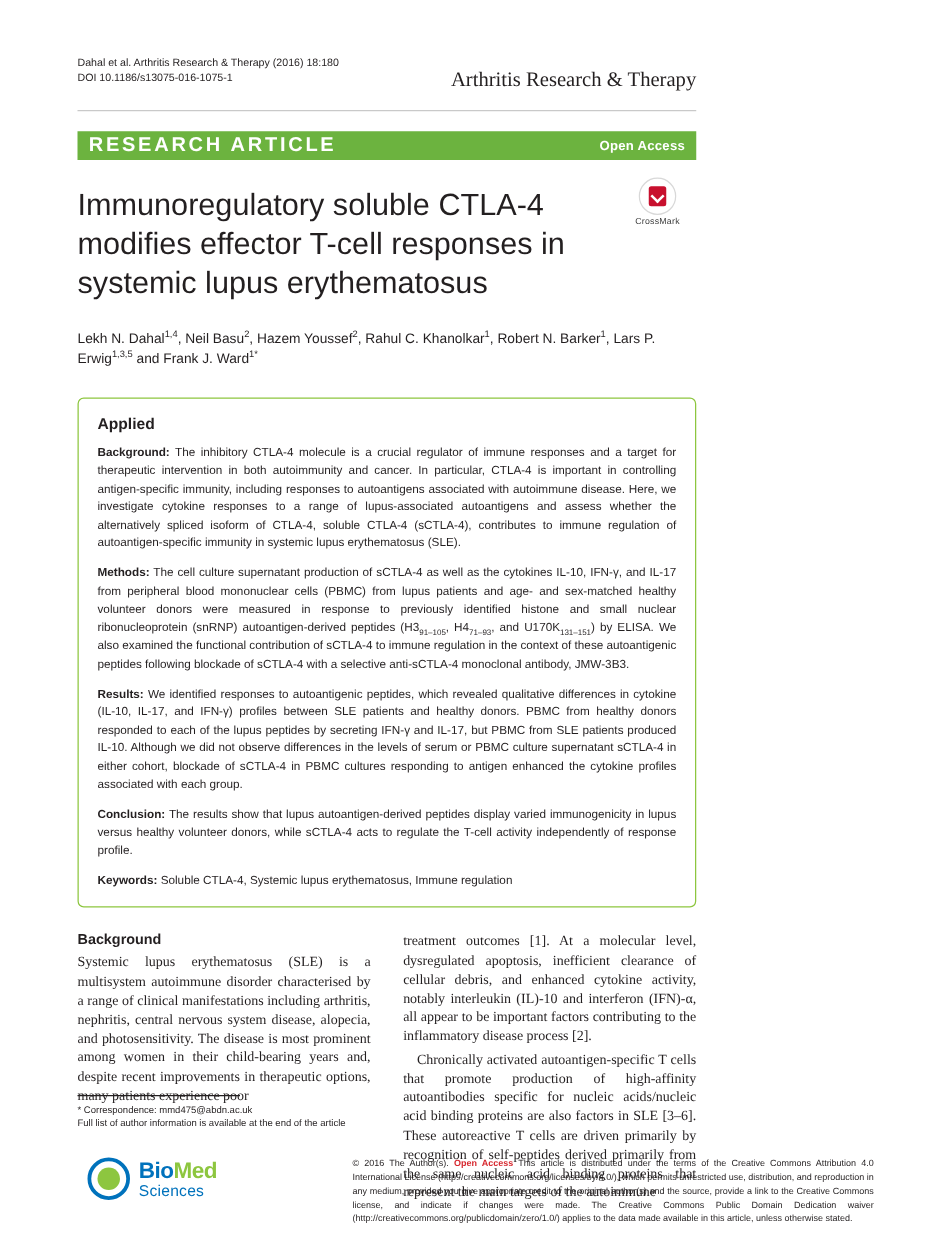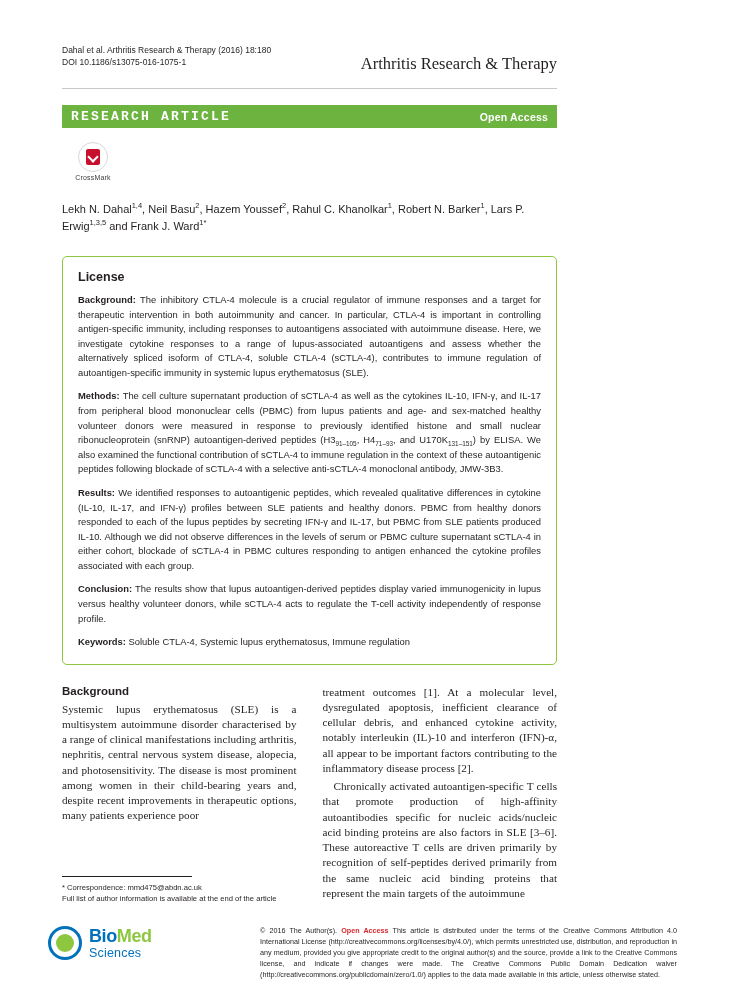--- a/index.html
+++ b/index.html
@@ -55,22 +55,22 @@
     margin-top: 16px;
     background: #6cb33f;
     height: 23px;
     display: flex;
     align-items: center;
     justify-content: space-between;
     padding: 0 9px;
     box-sizing: border-box;
   }
   .greenbar .label {
-    font-family: Liberation Mono, monospace;
-    font-size: 13px;
+    font-family: Liberation Sans, sans-serif;
+    font-size: 16px;
     font-weight: bold;
     letter-spacing: 2.2px;
     color: #ffffff;
   }
   .greenbar .oa {
     font-family: "Liberation Sans", sans-serif;
     font-size: 10.5px;
     font-weight: bold;
     color: #ffffff;
     letter-spacing: 0.2px;
@@ -216,21 +216,21 @@
   }
   .footnote .fn-rule {
     border-top: 1px solid #231f20;
     width: 130px;
     margin-bottom: 5px;
   }
 
   
   .bottom {
     position: absolute;
-    left: 48px;
+    left: 70px;
     top: 926px;
     width: 629px;
     display: flex;
     gap: 16px;
     align-items: flex-start;
   }
   .bmc {
     width: 196px;
     flex: none;
     display: flex;
@@ -299,32 +299,33 @@
     <div class="journal-name">Arthritis Research &amp; Therapy</div>
   </div>
   <div class="rule"></div>
 
   <div class="greenbar">
     <div class="label">RESEARCH ARTICLE</div>
     <div class="oa">Open Access</div>
   </div>
 
   <div class="title-row">
+    <h1 class="title">Immunoregulatory soluble CTLA-4 modifies effector T-cell responses in systemic lupus erythematosus</h1>
     <div class="crossmark">
       <div class="cm-circle">
         <div class="cm-inner"></div>
       </div>
       <div class="cm-label">CrossMark</div>
     </div>
   </div>
 
   <div class="authors" id="authors">Lekh N. Dahal<sup>1,4</sup>, Neil Basu<sup>2</sup>, Hazem Youssef<sup>2</sup>, Rahul C. Khanolkar<sup>1</sup>, Robert N. Barker<sup>1</sup>, Lars P. Erwig<sup>1,3,5</sup> and Frank J. Ward<sup>1*</sup></div>
 
   <div class="abstract">
-    <h2>License</h2>
+    <h2>Applied</h2>
     <div id="abstract-sections">
         <p><span class="lead">Background:</span><span> The inhibitory CTLA-4 molecule is a crucial regulator of immune responses and a target for therapeutic intervention in both autoimmunity and cancer. In particular, CTLA-4 is important in controlling antigen-specific immunity, including responses to autoantigens associated with autoimmune disease. Here, we investigate cytokine responses to a range of lupus-associated autoantigens and assess whether the alternatively spliced isoform of CTLA-4, soluble CTLA-4 (sCTLA-4), contributes to immune regulation of autoantigen-specific immunity in systemic lupus erythematosus (SLE).</span></p>
         <p><span class="lead">Methods:</span><span> The cell culture supernatant production of sCTLA-4 as well as the cytokines IL-10, IFN-γ, and IL-17 from peripheral blood mononuclear cells (PBMC) from lupus patients and age- and sex-matched healthy volunteer donors were measured in response to previously identified histone and small nuclear ribonucleoprotein (snRNP) autoantigen-derived peptides (H3<sub>91–105</sub>, H4<sub>71–93</sub>, and U170K<sub>131–151</sub>) by ELISA. We also examined the functional contribution of sCTLA-4 to immune regulation in the context of these autoantigenic peptides following blockade of sCTLA-4 with a selective anti-sCTLA-4 monoclonal antibody, JMW-3B3.</span></p>
         <p><span class="lead">Results:</span><span> We identified responses to autoantigenic peptides, which revealed qualitative differences in cytokine (IL-10, IL-17, and IFN-γ) profiles between SLE patients and healthy donors. PBMC from healthy donors responded to each of the lupus peptides by secreting IFN-γ and IL-17, but PBMC from SLE patients produced IL-10. Although we did not observe differences in the levels of serum or PBMC culture supernatant sCTLA-4 in either cohort, blockade of sCTLA-4 in PBMC cultures responding to antigen enhanced the cytokine profiles associated with each group.</span></p>
         <p><span class="lead">Conclusion:</span><span> The results show that lupus autoantigen-derived peptides display varied immunogenicity in lupus versus healthy volunteer donors, while sCTLA-4 acts to regulate the T-cell activity independently of response profile.</span></p>
         <p><span class="lead">Keywords:</span><span> Soluble CTLA-4, Systemic lupus erythematosus, Immune regulation</span></p>
       </div>
   </div>
 
   <div class="body-cols">

